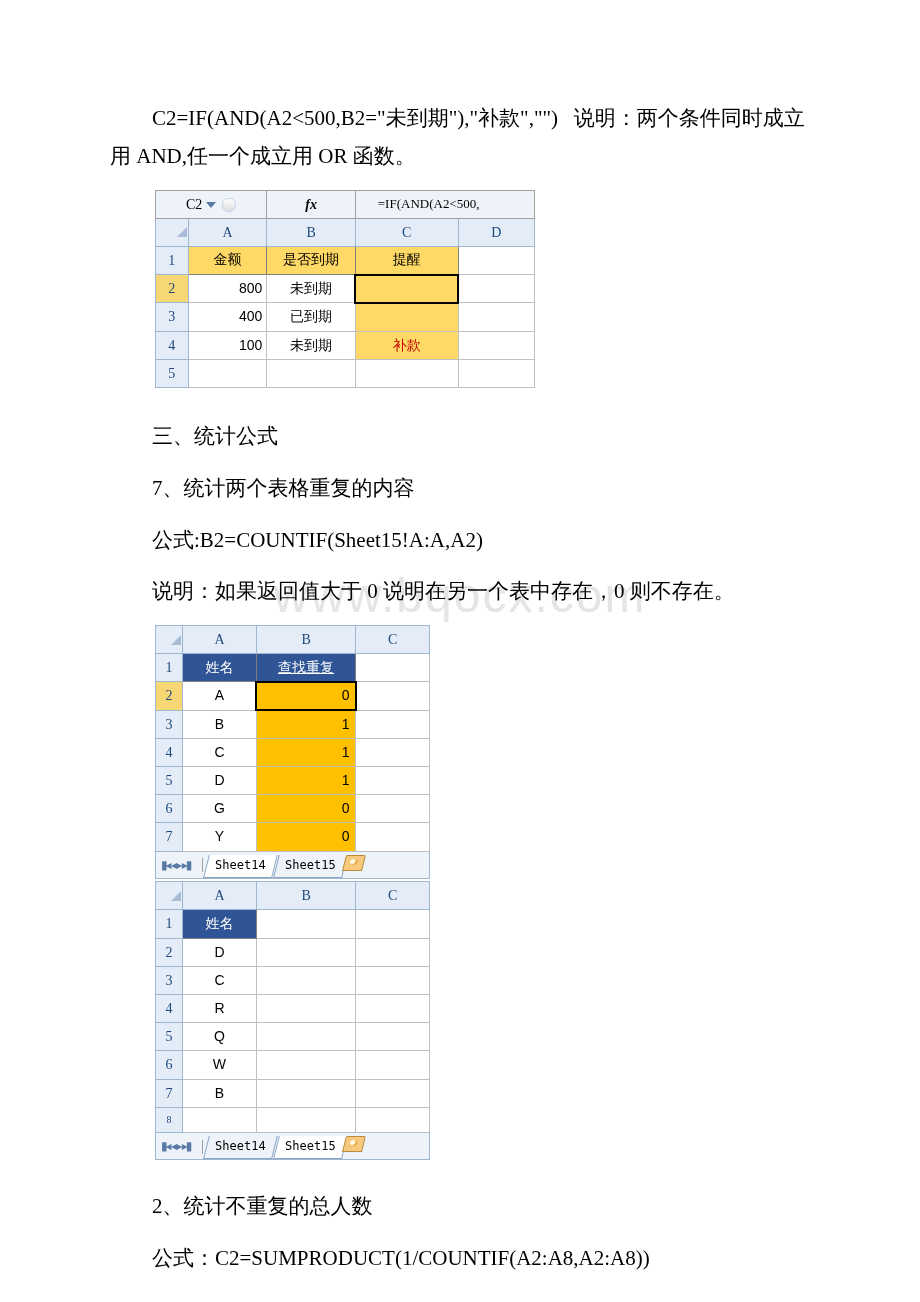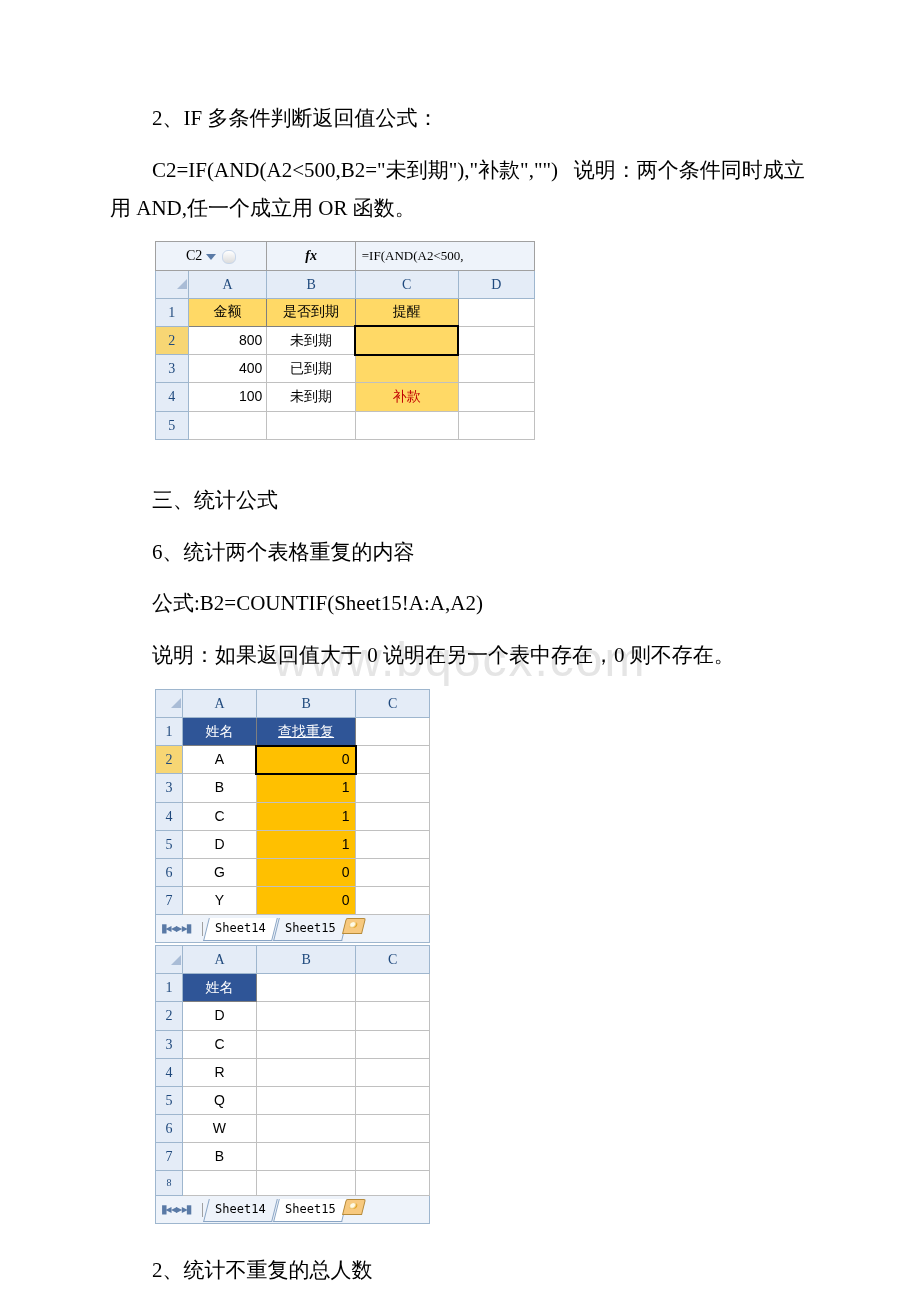--- a/index.html
+++ b/index.html
@@ -49,21 +49,21 @@
   .fx-icon {
     width: 24px;
     text-align: center;
     font-style: italic;
     font-family: "Times New Roman", serif;
     font-weight: bold;
   }
   .formula-bar {
     font-family: Consolas, monospace;
     font-size: 13px;
-    padding-left: 6px;
+    padding-left: 22px;
     white-space: nowrap;
     margin-left: 24px;
   }
   .col-head td {
     background: #e4ecf7;
     text-align: center;
     border: 1px solid #9eb6ce;
     color: #1f497d;
     font-family: Verdana;
     height: 18px;
@@ -226,23 +226,20 @@
     background: linear-gradient(#fff, #dcdcdc);
     vertical-align: middle;
     margin-left: 6px;
   }
 </style>
 </head>
 <body>
 
 <div class="page">
 
-  <p class="para">
-    <span>2、IF 多条件判断返回值公式：</span>
-  </p>
 
   <p class="para">
     <span class="formula">C2=IF(AND(A2&lt;500,B2="未到期"),"补款","")</span>
     &nbsp;&nbsp;<span>说明：</span><span>两个条件同时成立用 AND,任一个成立用 OR 函数。</span>
   </p>
 
   <div class="sheet-wrap">
     <table class="excel1">
       <tbody>
           <tr class="namebox-row">
@@ -293,22 +290,22 @@
         <td class="row-head">5</td>
         <td class="cell"></td>
         <td class="cell"></td>
         <td class="cell"></td>
         <td class="cell"></td>
       </tr>
     </tbody>
       </table>
   </div>
 
-  <p class="para" style="margin-top:42px">三、统计公式</p>
-  <p class="para">6、统计两个表格重复的内容</p>
+  <p class="para" style="margin-top:30px">三、统计公式</p>
+  <p class="para">7、统计两个表格重复的内容</p>
   <p class="para">
     <span class="formula">公式:</span><span class="formula">B2=COUNTIF(Sheet15!A:A,A2)</span>
   </p>
 
   <div class="wm">
     <div class="watermark">www.bqocx.com</div>
     <p class="para" style="position:relative">
       <span>说明：</span><span>如果返回值大于 0 说明在另一个表中存在，0 则不存在。</span>
     </p>
   </div>

